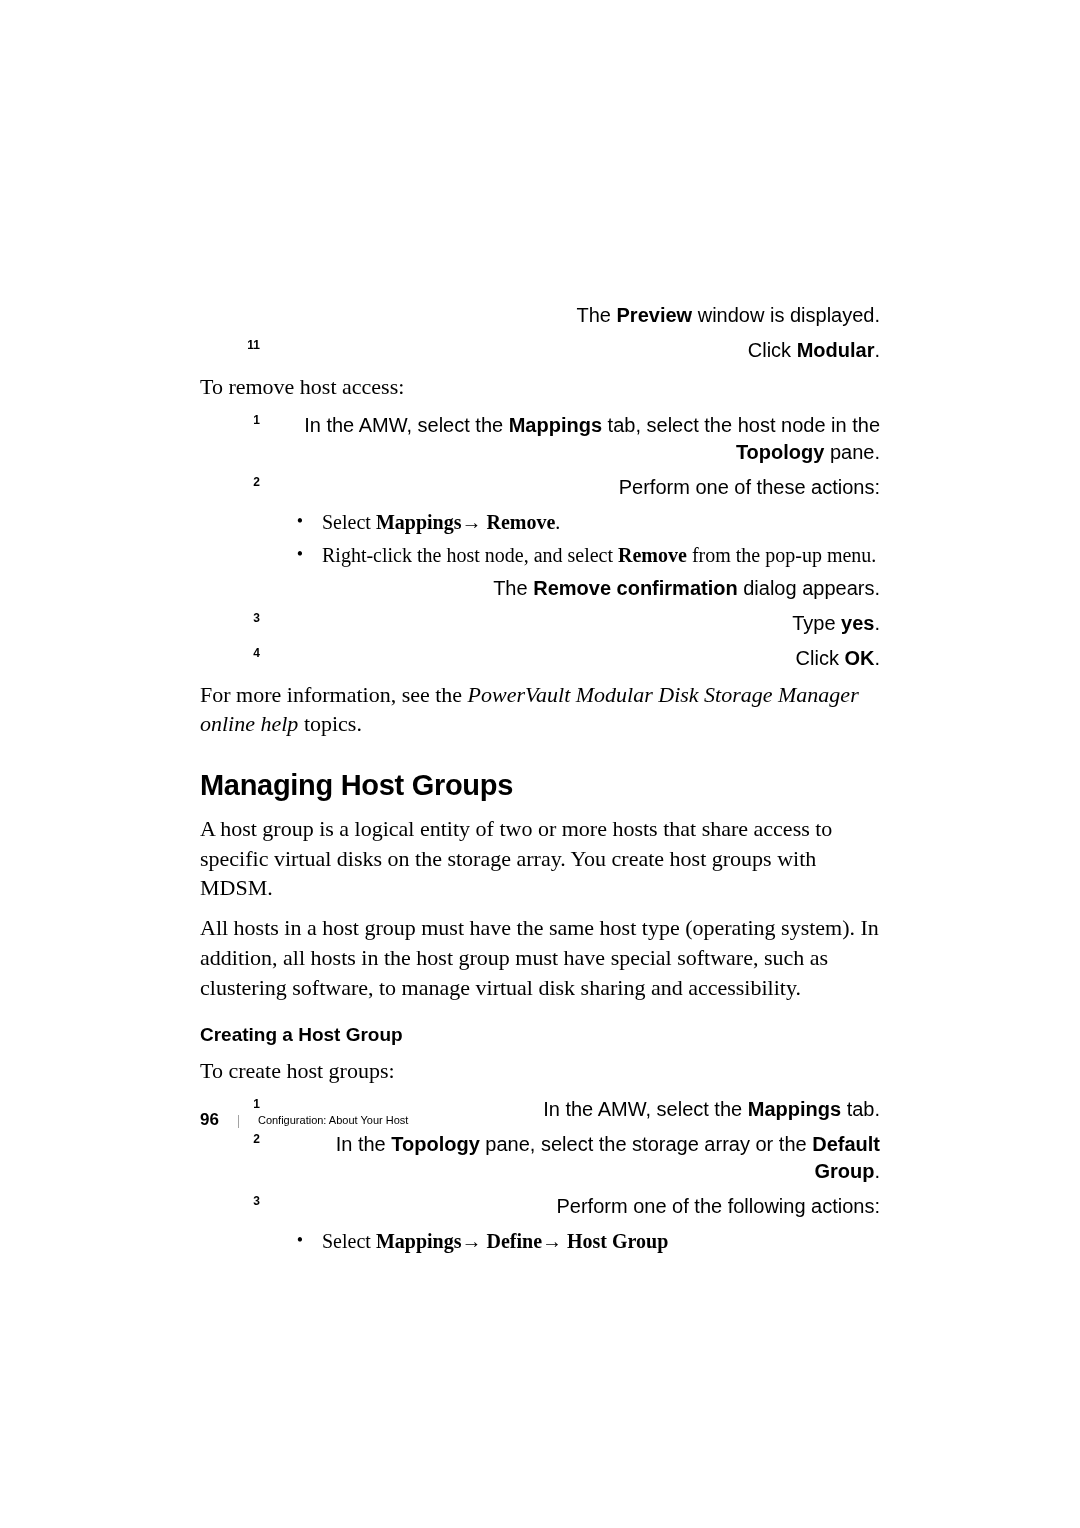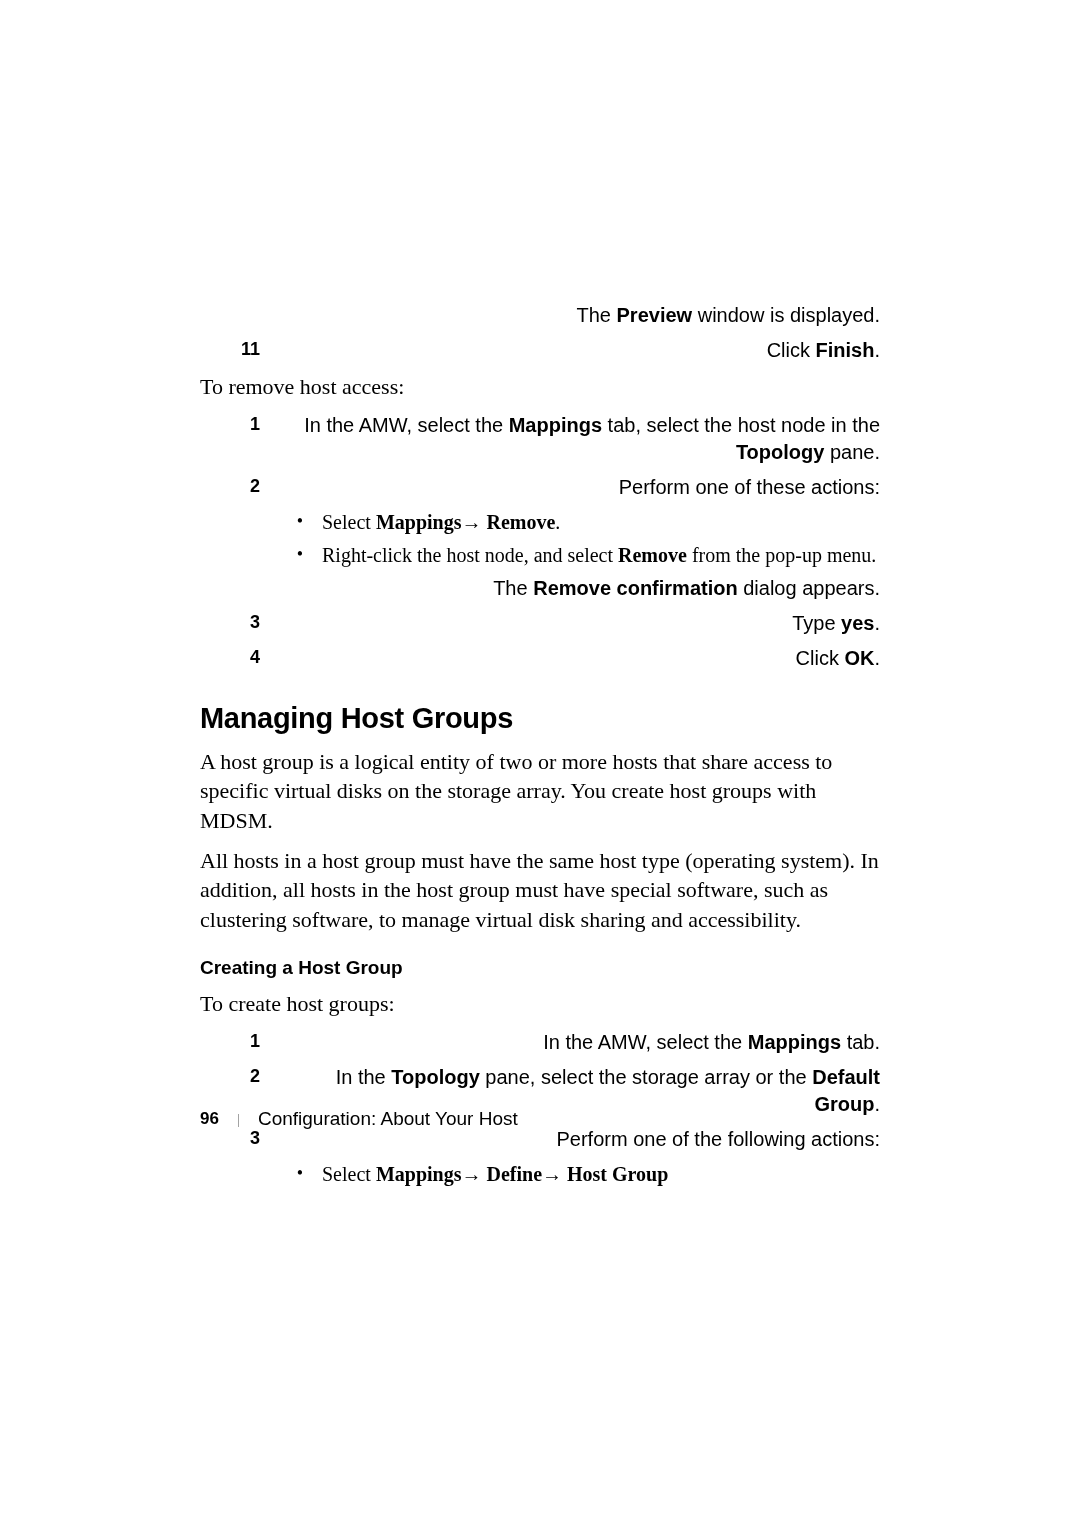--- a/index.html
+++ b/index.html
@@ -24,21 +24,21 @@
       margin-bottom: 8px;
       font-size: 20px;
       line-height: 1.35;
     }
     .ol-num {
       font-family: Arial, Helvetica, sans-serif;
       font-weight: bold;
       min-width: 30px;
       text-align: right;
       margin-right: 12px;
-      font-size: 18px;
+      font-size: 12px;
     }
     .ol-content {
       flex: 1;
       font-family: Liberation Sans, sans-serif;
       text-align: right;
     }
     .h2 {
       font-family: Arial, Helvetica, sans-serif;
       font-weight: bold;
       font-size: 29px;
@@ -82,21 +82,21 @@
       font-weight: bold;
       font-size: 17px;
     }
     .footer-sep {
       margin: 0 18px;
       color: #888;
       font-size: 15px;
     }
     .footer-txt {
       font-family: Arial, Helvetica, sans-serif;
-      font-size: 19px;
+      font-size: 11px;
       font-weight: normal;
     }
     p.para {
       margin: 4px 0 10px -30px;
       font-size: 22px;
       line-height: 1.35;
     }
     .section-gap-lg { margin-top: 30px; }
   </style>
 </head>
@@ -107,21 +107,21 @@
   <div class="ol-item" style="margin-left:0px;">
     <span class="ol-num" style="visibility:hidden;">00</span>
     <span class="ol-content">
       <span>The </span><span class="bold">Preview</span><span> window is displayed.</span>
     </span>
   </div>
 
   <div class="ol-item">
     <span class="ol-num">11</span>
     <span class="ol-content">
-      <span>Click </span><span class="bold">Finish</span><span>.</span>
+      <span>Click </span><span class="bold">Modular</span><span>.</span>
     </span>
   </div>
 
 
   <p class="para">To remove host access:</p>
 
   <div class="ol-item">
     <span class="ol-num">1</span>
     <span class="ol-content">
       <span>In the AMW, select the </span><span class="bold">Mappings</span><span> tab, select the host node in the </span><span class="bold">Topology</span><span> pane.</span>
@@ -161,20 +161,23 @@
     </span>
   </div>
 
   <div class="ol-item">
     <span class="ol-num">4</span>
     <span class="ol-content">
       <span>Click </span><span class="bold">OK</span><span>.</span>
     </span>
   </div>
 
+  <p class="para">
+    <span>For more information, see the </span><span class="italic">PowerVault Modular Disk Storage Manager online help</span><span> topics.</span>
+  </p>
 
   <h2 class="h2 section-gap-lg">Managing Host Groups</h2>
 
   <p class="para">A host group is a logical entity of two or more hosts that share access to specific virtual disks on the storage array. You create host groups with MDSM.</p>
   <p class="para">All hosts in a host group must have the same host type (operating system). In addition, all hosts in the host group must have special software, such as clustering software, to manage virtual disk sharing and accessibility.</p>
 
   <h4 class="h4">Creating a Host Group</h4>
 
   <p class="para">To create host groups:</p>
 

